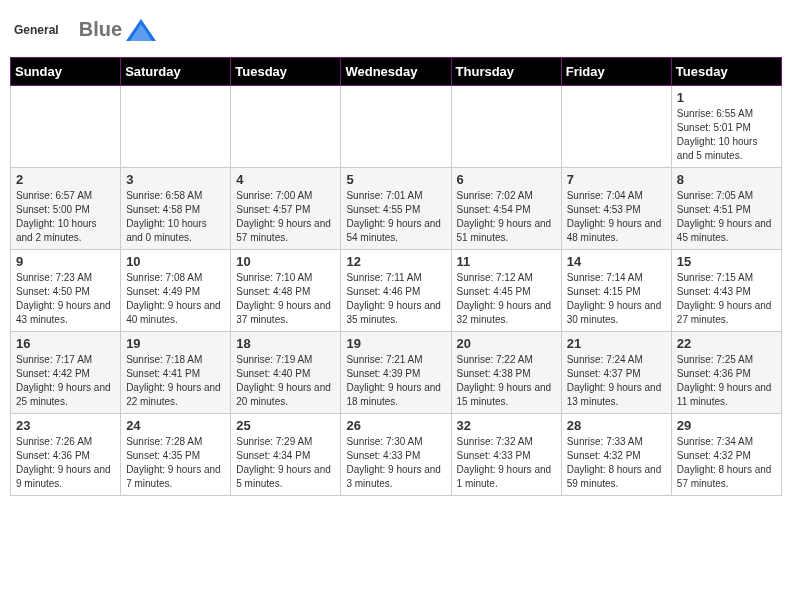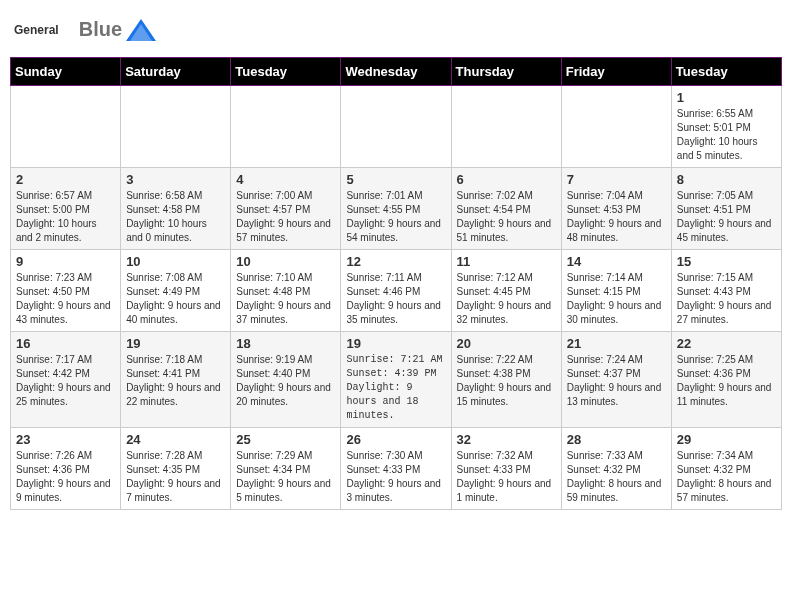--- a/index.html
+++ b/index.html
@@ -220,27 +220,27 @@
 Daylight: 9 hours and 25 minutes.</div>
         </td>
         <td>
           <div class="day-number">19</div>
           <div class="day-info" style="white-space: pre-line;">Sunrise: 7:18 AM
 Sunset: 4:41 PM
 Daylight: 9 hours and 22 minutes.</div>
         </td>
         <td>
           <div class="day-number">18</div>
-          <div class="day-info" style="white-space: pre-line;">Sunrise: 9:19 AM
+          <div class="day-info" style="white-space: pre-line;">Sunrise: 7:19 AM
 Sunset: 4:40 PM
 Daylight: 9 hours and 20 minutes.</div>
         </td>
         <td>
           <div class="day-number">19</div>
-          <div class="day-info" style="white-space: pre-line; font-family: Liberation Mono, monospace;">Sunrise: 7:21 AM
+          <div class="day-info" style="white-space: pre-line;">Sunrise: 7:21 AM
 Sunset: 4:39 PM
 Daylight: 9 hours and 18 minutes.</div>
         </td>
         <td>
           <div class="day-number">20</div>
           <div class="day-info" style="white-space: pre-line;">Sunrise: 7:22 AM
 Sunset: 4:38 PM
 Daylight: 9 hours and 15 minutes.</div>
         </td>
         <td>

